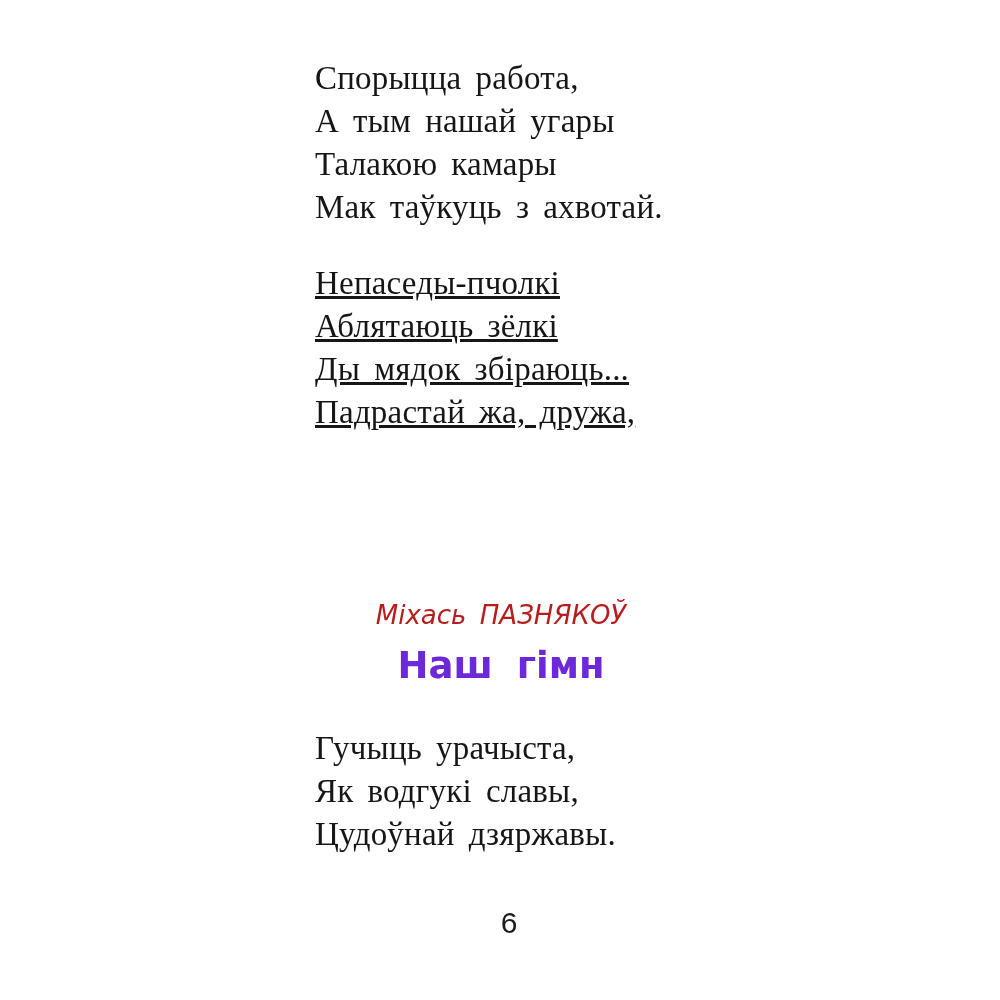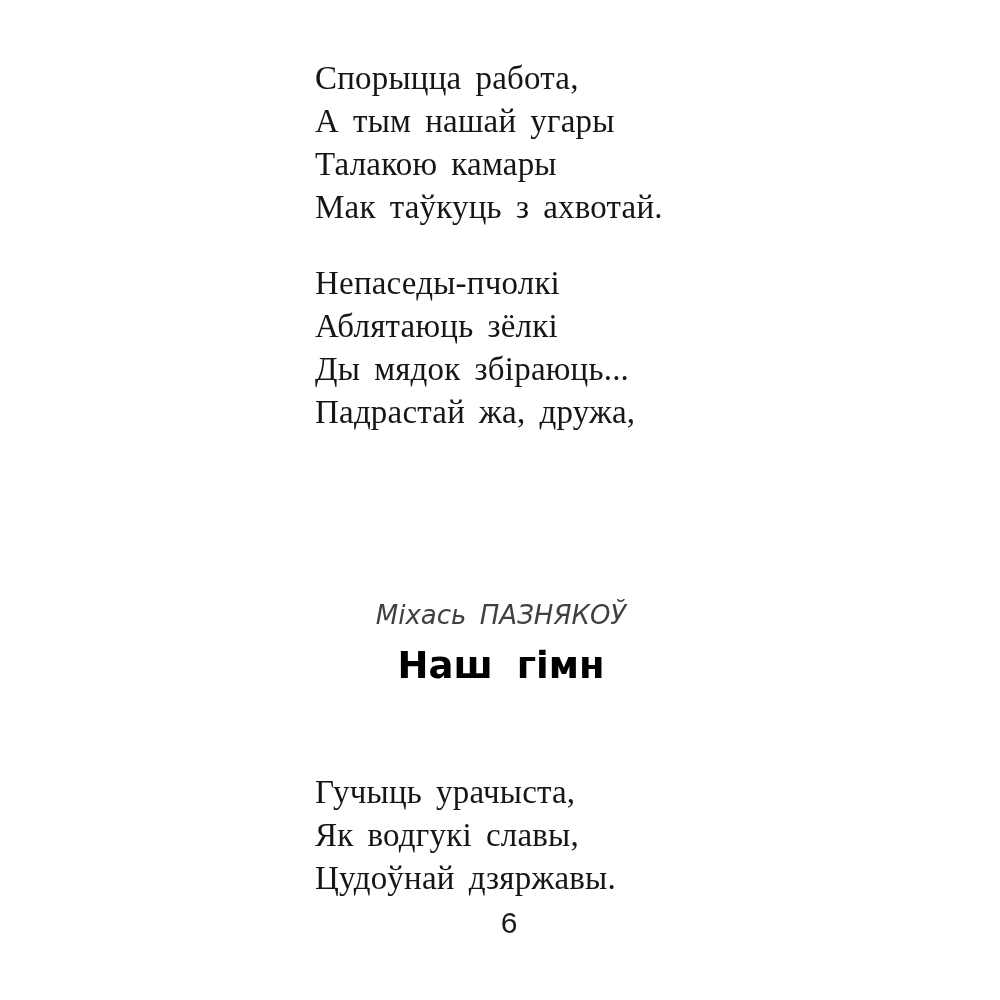--- a/index.html
+++ b/index.html
@@ -38,33 +38,33 @@
   .author {
     top: 597px;
     width: 372px;
     text-align: center;
     font-family: "DejaVu Sans", sans-serif;
     font-style: italic;
     font-size: 26px;
     line-height: 36px;
     word-spacing: 0.2em;
     white-space: nowrap;
-    color: #404040;
+    color: #b91c1c;
   }
   .title {
     top: 644px;
     width: 372px;
     text-align: center;
     font-family: "DejaVu Sans", sans-serif;
     font-weight: bold;
     font-size: 37px;
     line-height: 44px;
     word-spacing: 0.3em;
     white-space: nowrap;
-    color: #000000;
+    color: #6d28d9;
   }
   .page-number {
     position: absolute;
     left: 323px;
     width: 372px;
     top: 903px;
     text-align: center;
     font-family: "Liberation Sans", "DejaVu Sans", sans-serif;
     font-size: 30px;
     line-height: 40px;
@@ -76,32 +76,32 @@
 
 <div class="page">
 
   <div class="content stanza stanza-1" style="position:absolute;">
     <div>Спорыцца работа,</div>
     <div>А тым нашай угары</div>
     <div>Талакою камары</div>
     <div>Мак таўкуць з ахвотай.</div>
   </div>
 
-  <div class="content stanza stanza-2" style="position:absolute;">
+  <div class="content stanza stanza-2" style="position:absolute;text-decoration:underline;">
     <div>Непаседы-пчолкі</div>
     <div>Аблятаюць зёлкі</div>
     <div>Ды мядок збіраюць...</div>
     <div>Падрастай жа, дружа,</div>
   </div>
 
   <div class="content author" style="position:absolute;">Міхась ПАЗНЯКОЎ</div>
 
   <div class="content title" style="position:absolute;">Наш гімн</div>
 
-  <div class="content stanza stanza-3" style="position:absolute;margin-top:44px;">
+  <div class="content stanza stanza-3" style="position:absolute;">
     <div>Гучыць урачыста,</div>
     <div>Як водгукі славы,</div>
     <div>Цудоўнай дзяржавы.</div>
   </div>
 
   <div class="page-number">6</div>
 
 </div>
 
 </body></html>

